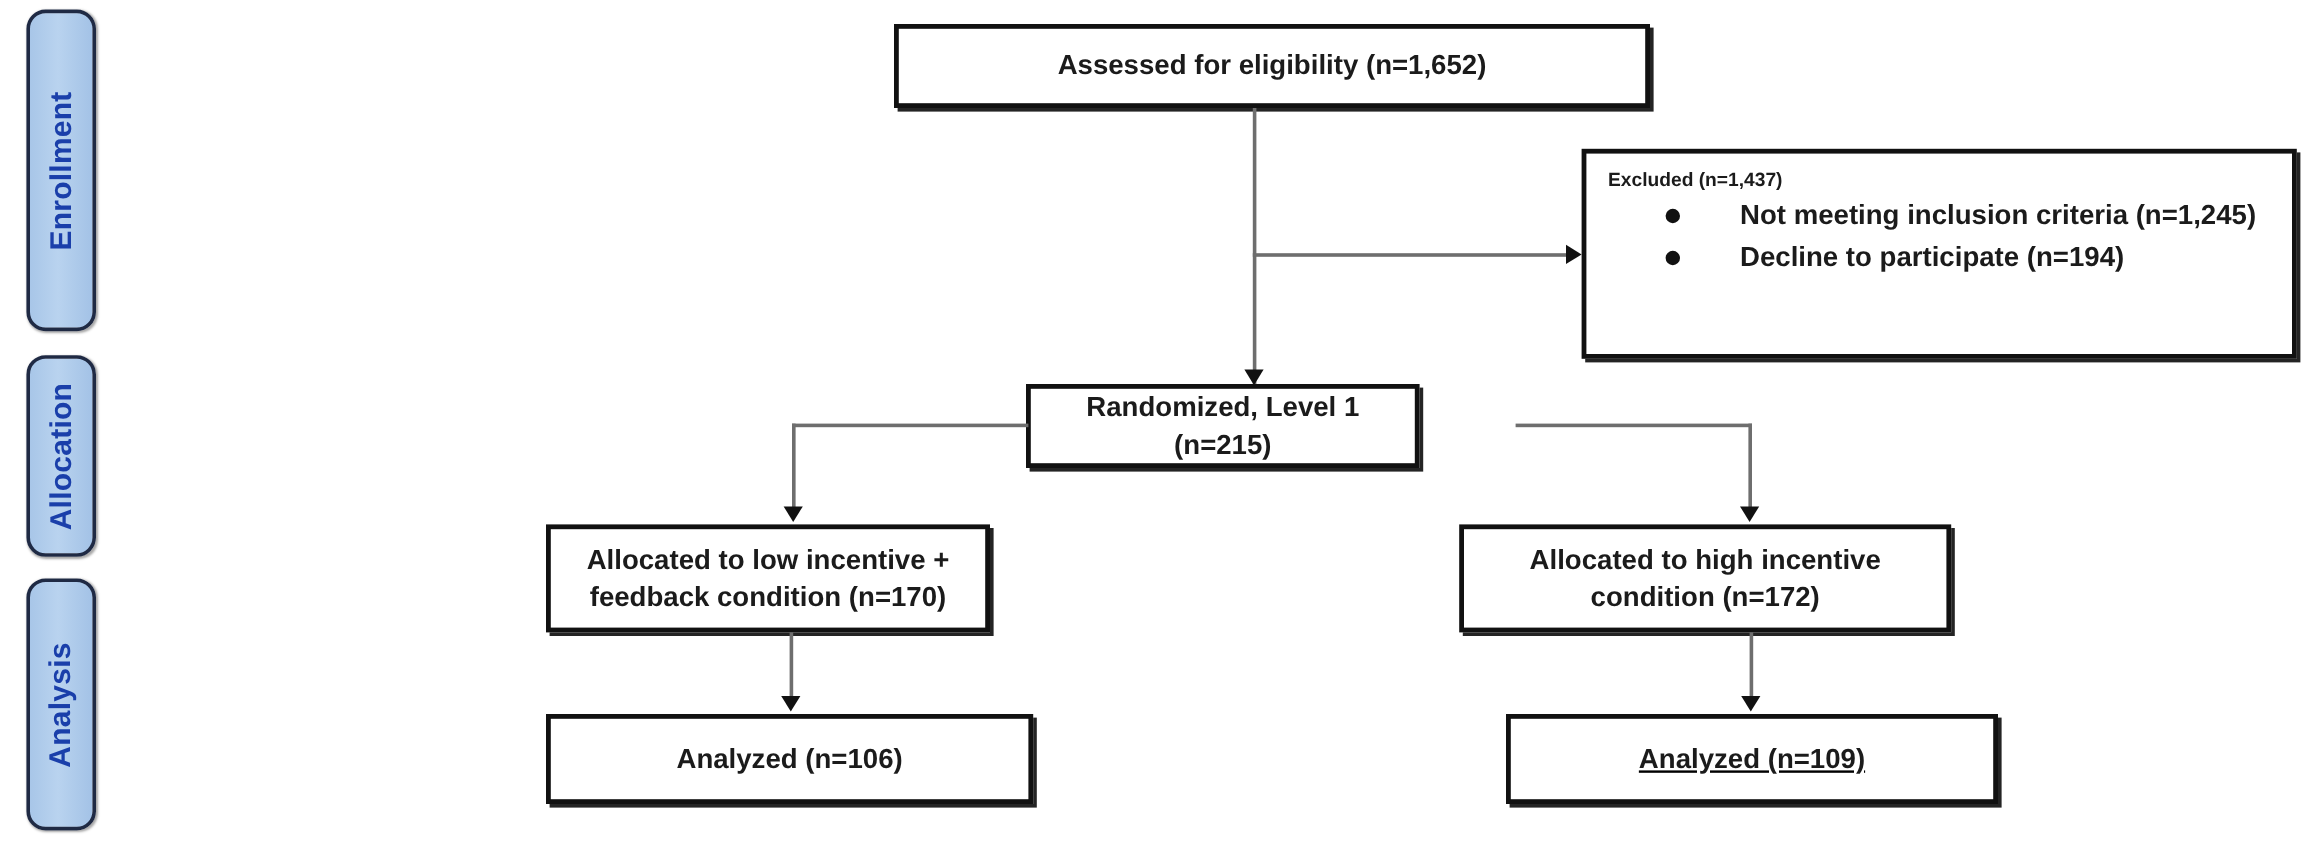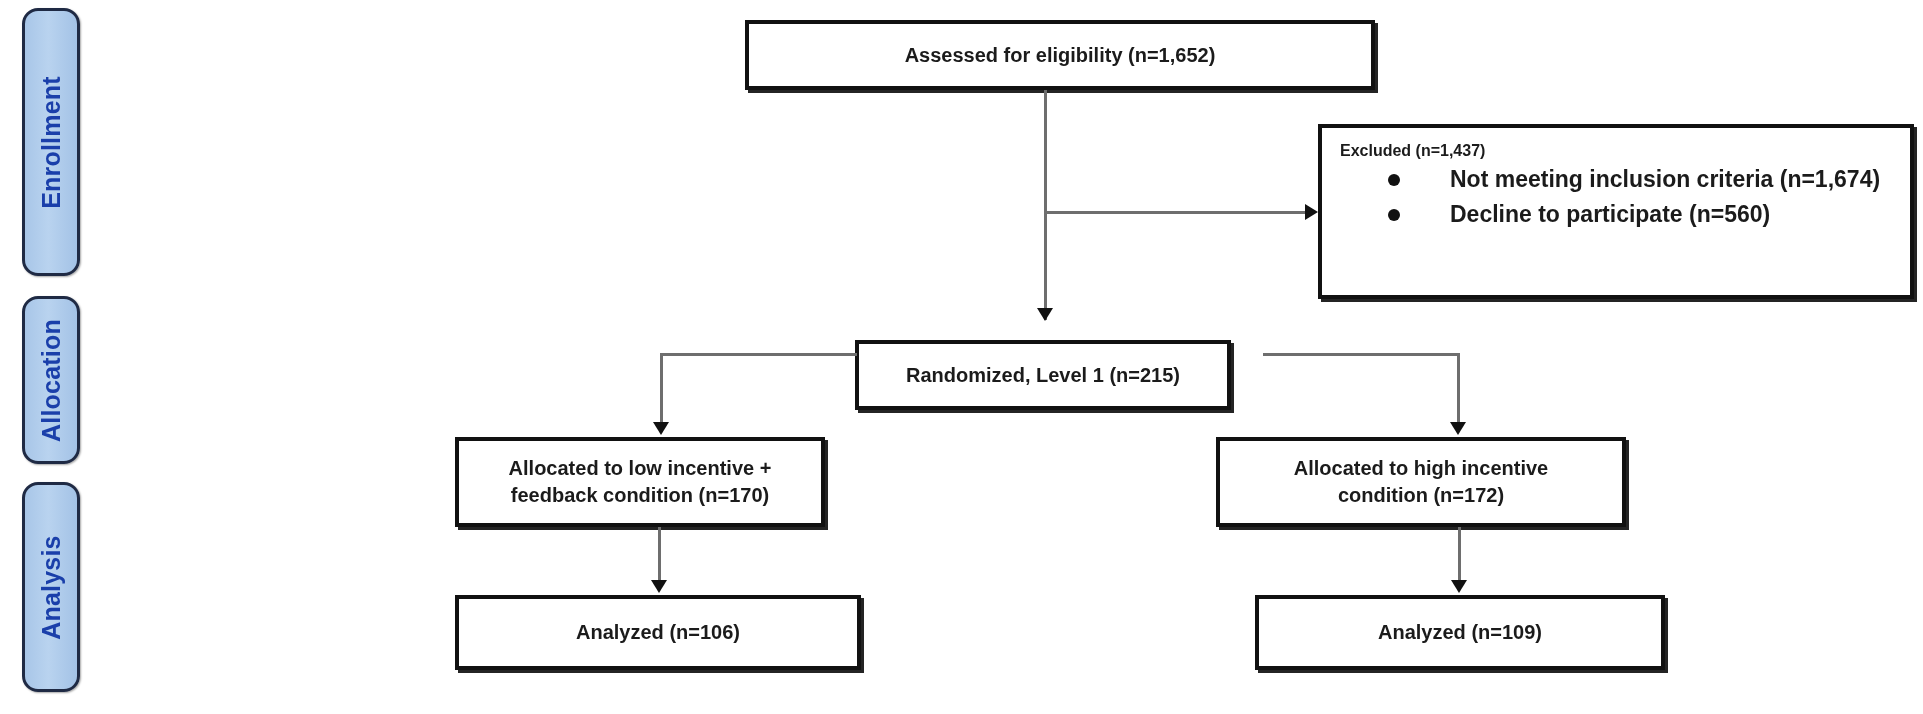--- a/index.html
+++ b/index.html
@@ -46,21 +46,21 @@
     box-sizing: border-box;
     background: #ffffff;
     border: 4px solid #111111;
     display: flex;
     align-items: center;
     justify-content: center;
     box-shadow: 3px 3px 0px rgba(17,17,17,0.92);
   }
   .flow-box .box-text {
     text-align: center;
-    font-size: 20px;
+    font-size: 23px;
     font-weight: bold;
     color: #1b1b1b;
     line-height: 1.35;
     font-family: "Liberation Sans", sans-serif;
     padding: 0 10px;
   }
 
   
   .flow-box.excluded {
     display: block;
@@ -145,30 +145,30 @@
 
   <div class="flow-box" style="left:745px; top:20px; width:630px; height:70px;">
     <span class="box-text">Assessed for eligibility (n=1,652)</span>
   </div>
 
   <div class="flow-box excluded" style="left:1318px; top:124px; width:596px; height:175px;">
     <div class="excluded-title">Excluded (n=1,437)</div>
     <ul class="excluded-list">
       <li>
         <span class="bullet-dot"></span>
-        <span>Not meeting inclusion criteria (n=1,674)</span>
+        <span>Not meeting inclusion criteria (n=1,245)</span>
       </li>
       <li>
         <span class="bullet-dot"></span>
-        <span>Decline to participate (n=560)</span>
+        <span>Decline to participate (n=194)</span>
       </li>
     </ul>
   </div>
 
-  <div class="flow-box" style="left:855px; top:320px; width:376px; height:70px;margin-top:20px;">
+  <div class="flow-box" style="left:855px; top:320px; width:328px; height:70px;">
     <span class="box-text">Randomized, Level 1 (n=215)</span>
   </div>
 
   <div class="flow-box" style="left:455px; top:437px; width:370px; height:90px;">
     <span class="box-text">
       <span>Allocated to low incentive +</span><br>
       <span>feedback condition (n=170)</span>
     </span>
   </div>
 
@@ -176,21 +176,21 @@
     <span class="box-text">
       <span>Allocated to high incentive</span><br>
       <span>condition (n=172)</span>
     </span>
   </div>
 
   <div class="flow-box" style="left:455px; top:595px; width:406px; height:75px;">
     <span class="box-text">Analyzed (n=106)</span>
   </div>
 
-  <div class="flow-box" style="left:1255px; top:595px; width:410px; height:75px;">
+  <div class="flow-box" style="left:1255px; top:595px; width:410px; height:75px;text-decoration:underline;">
     <span class="box-text">Analyzed (n=109)</span>
   </div>
 
   <div class="conn-v" style="left:1044px; top:90px; height:230px;"></div>
   <div class="arrow-down" style="left:1037px; top:308px;"></div>
 
   <div class="conn-h" style="left:1044px; top:211px; width:261px;"></div>
   <div class="arrow-right" style="left:1305px; top:204px;"></div>
 
   <div class="conn-h" style="left:660px; top:353px; width:197px;"></div>

